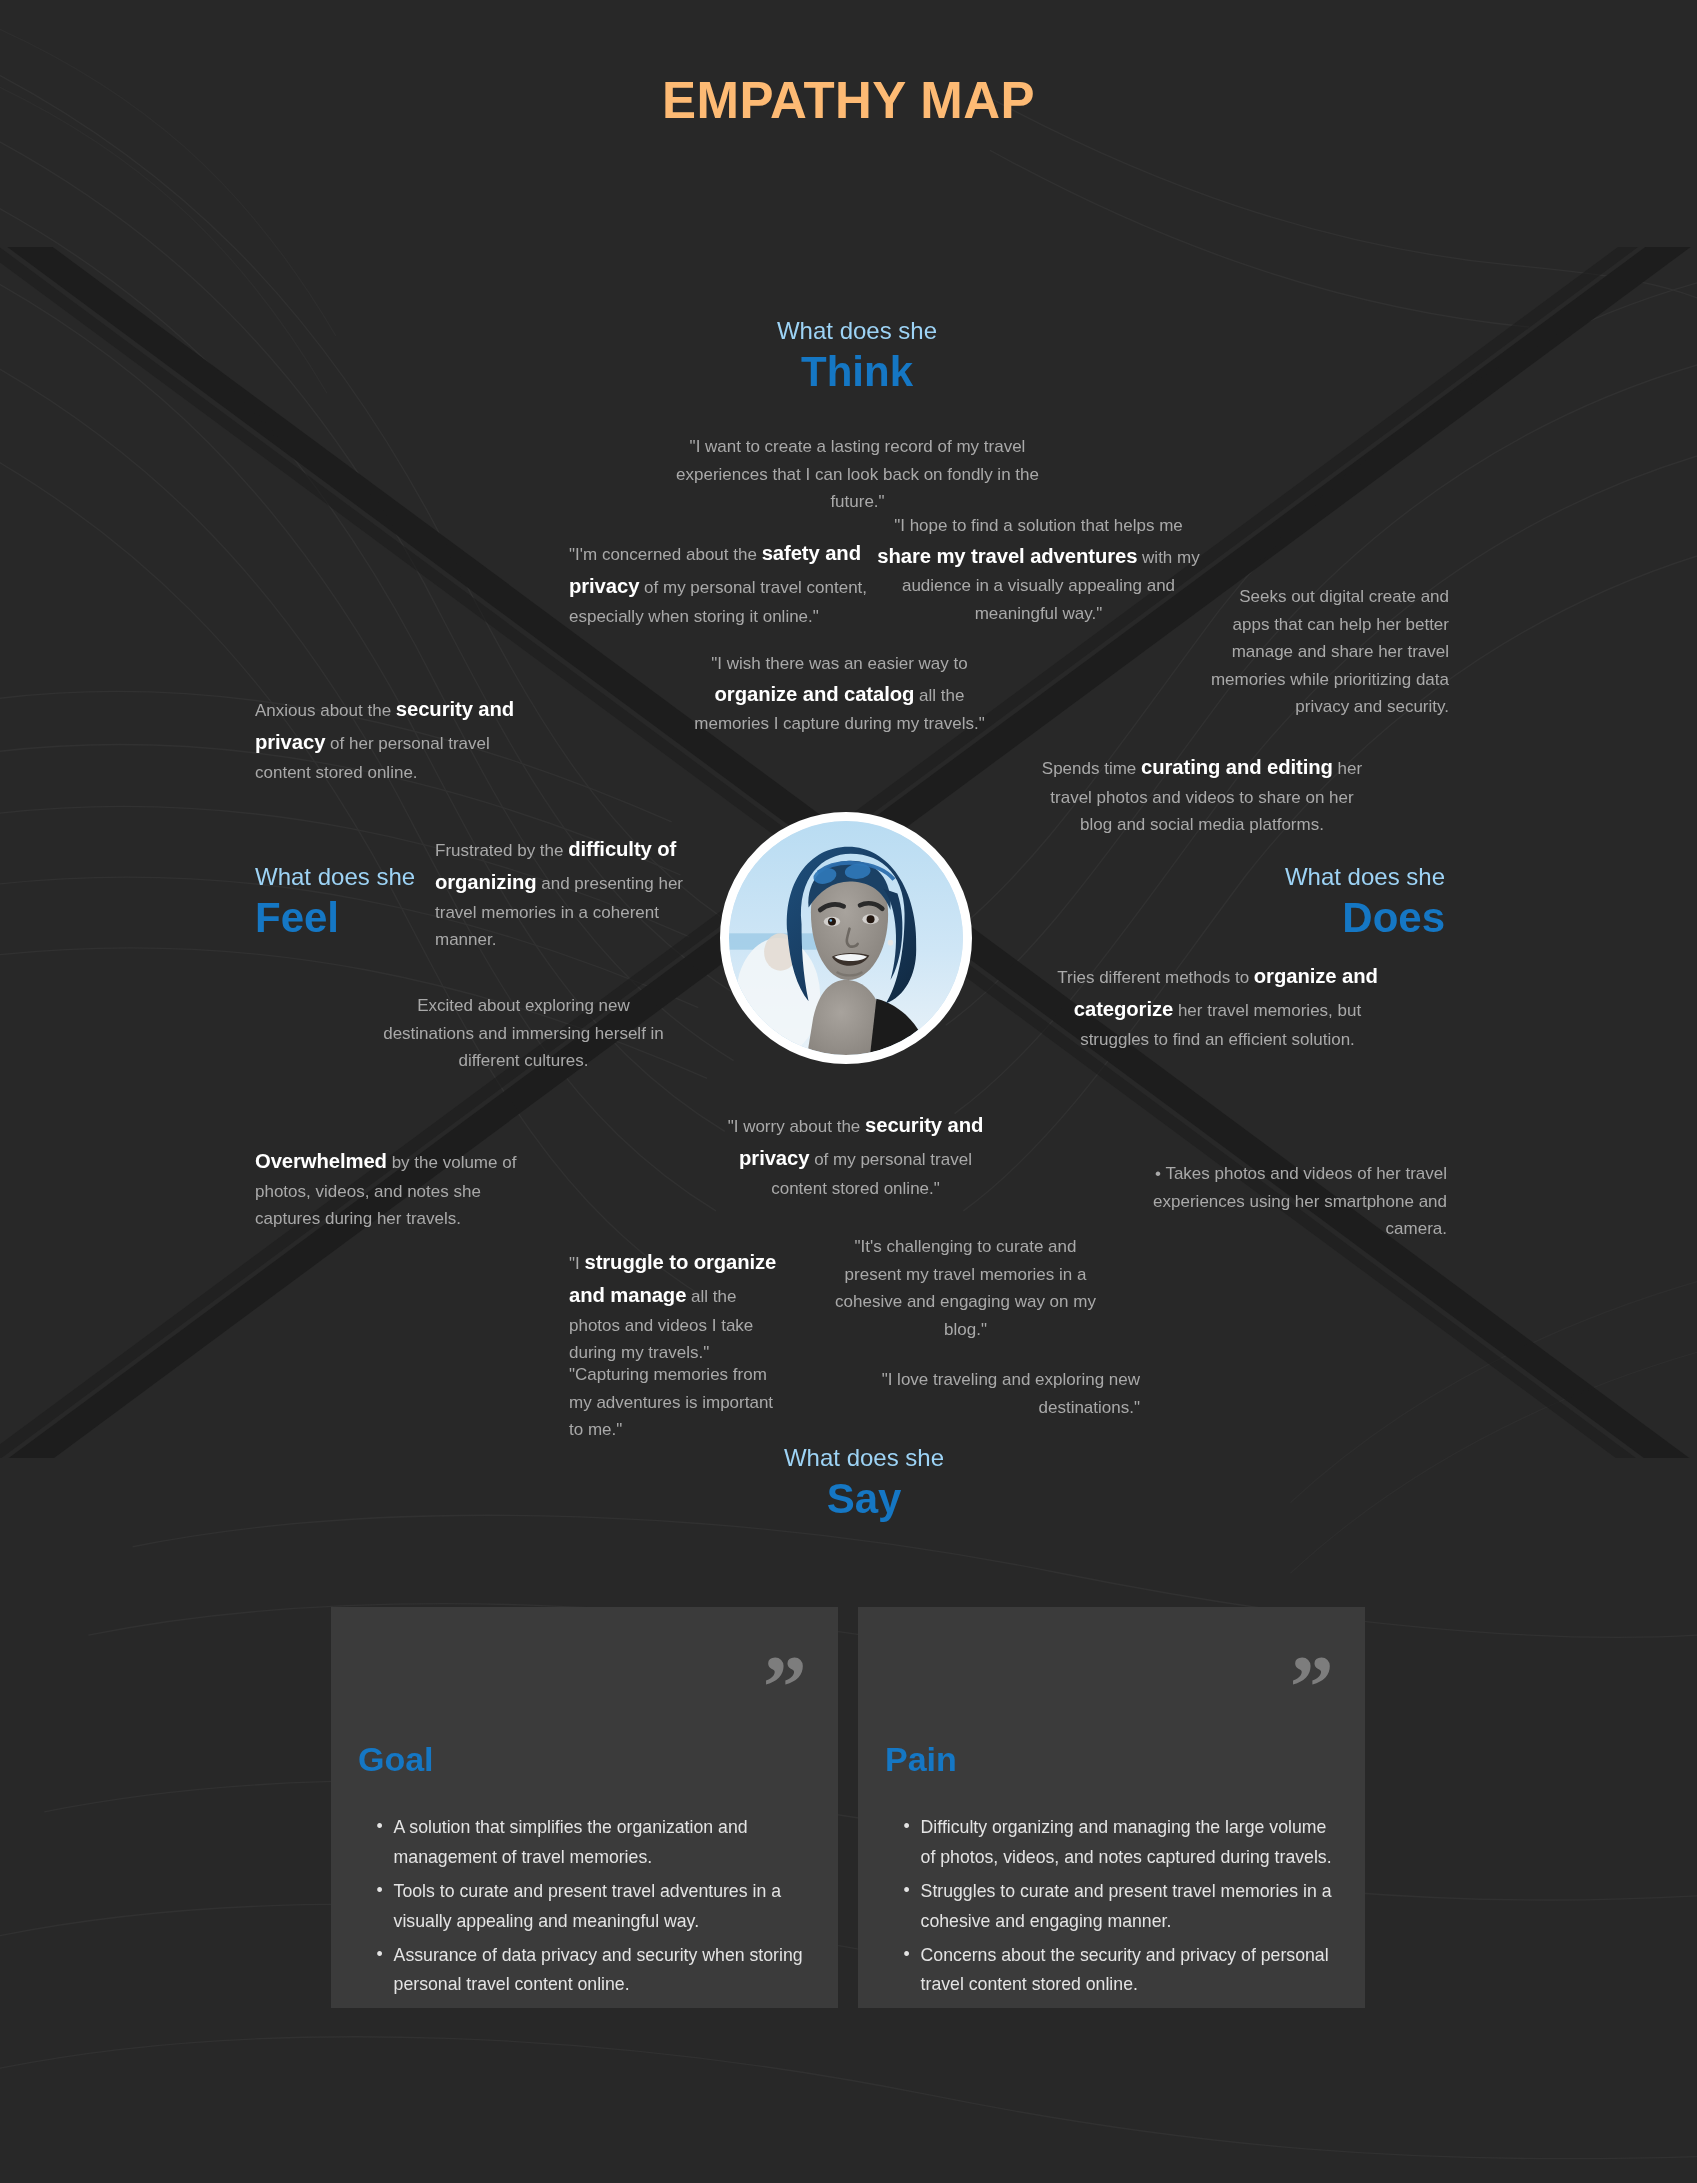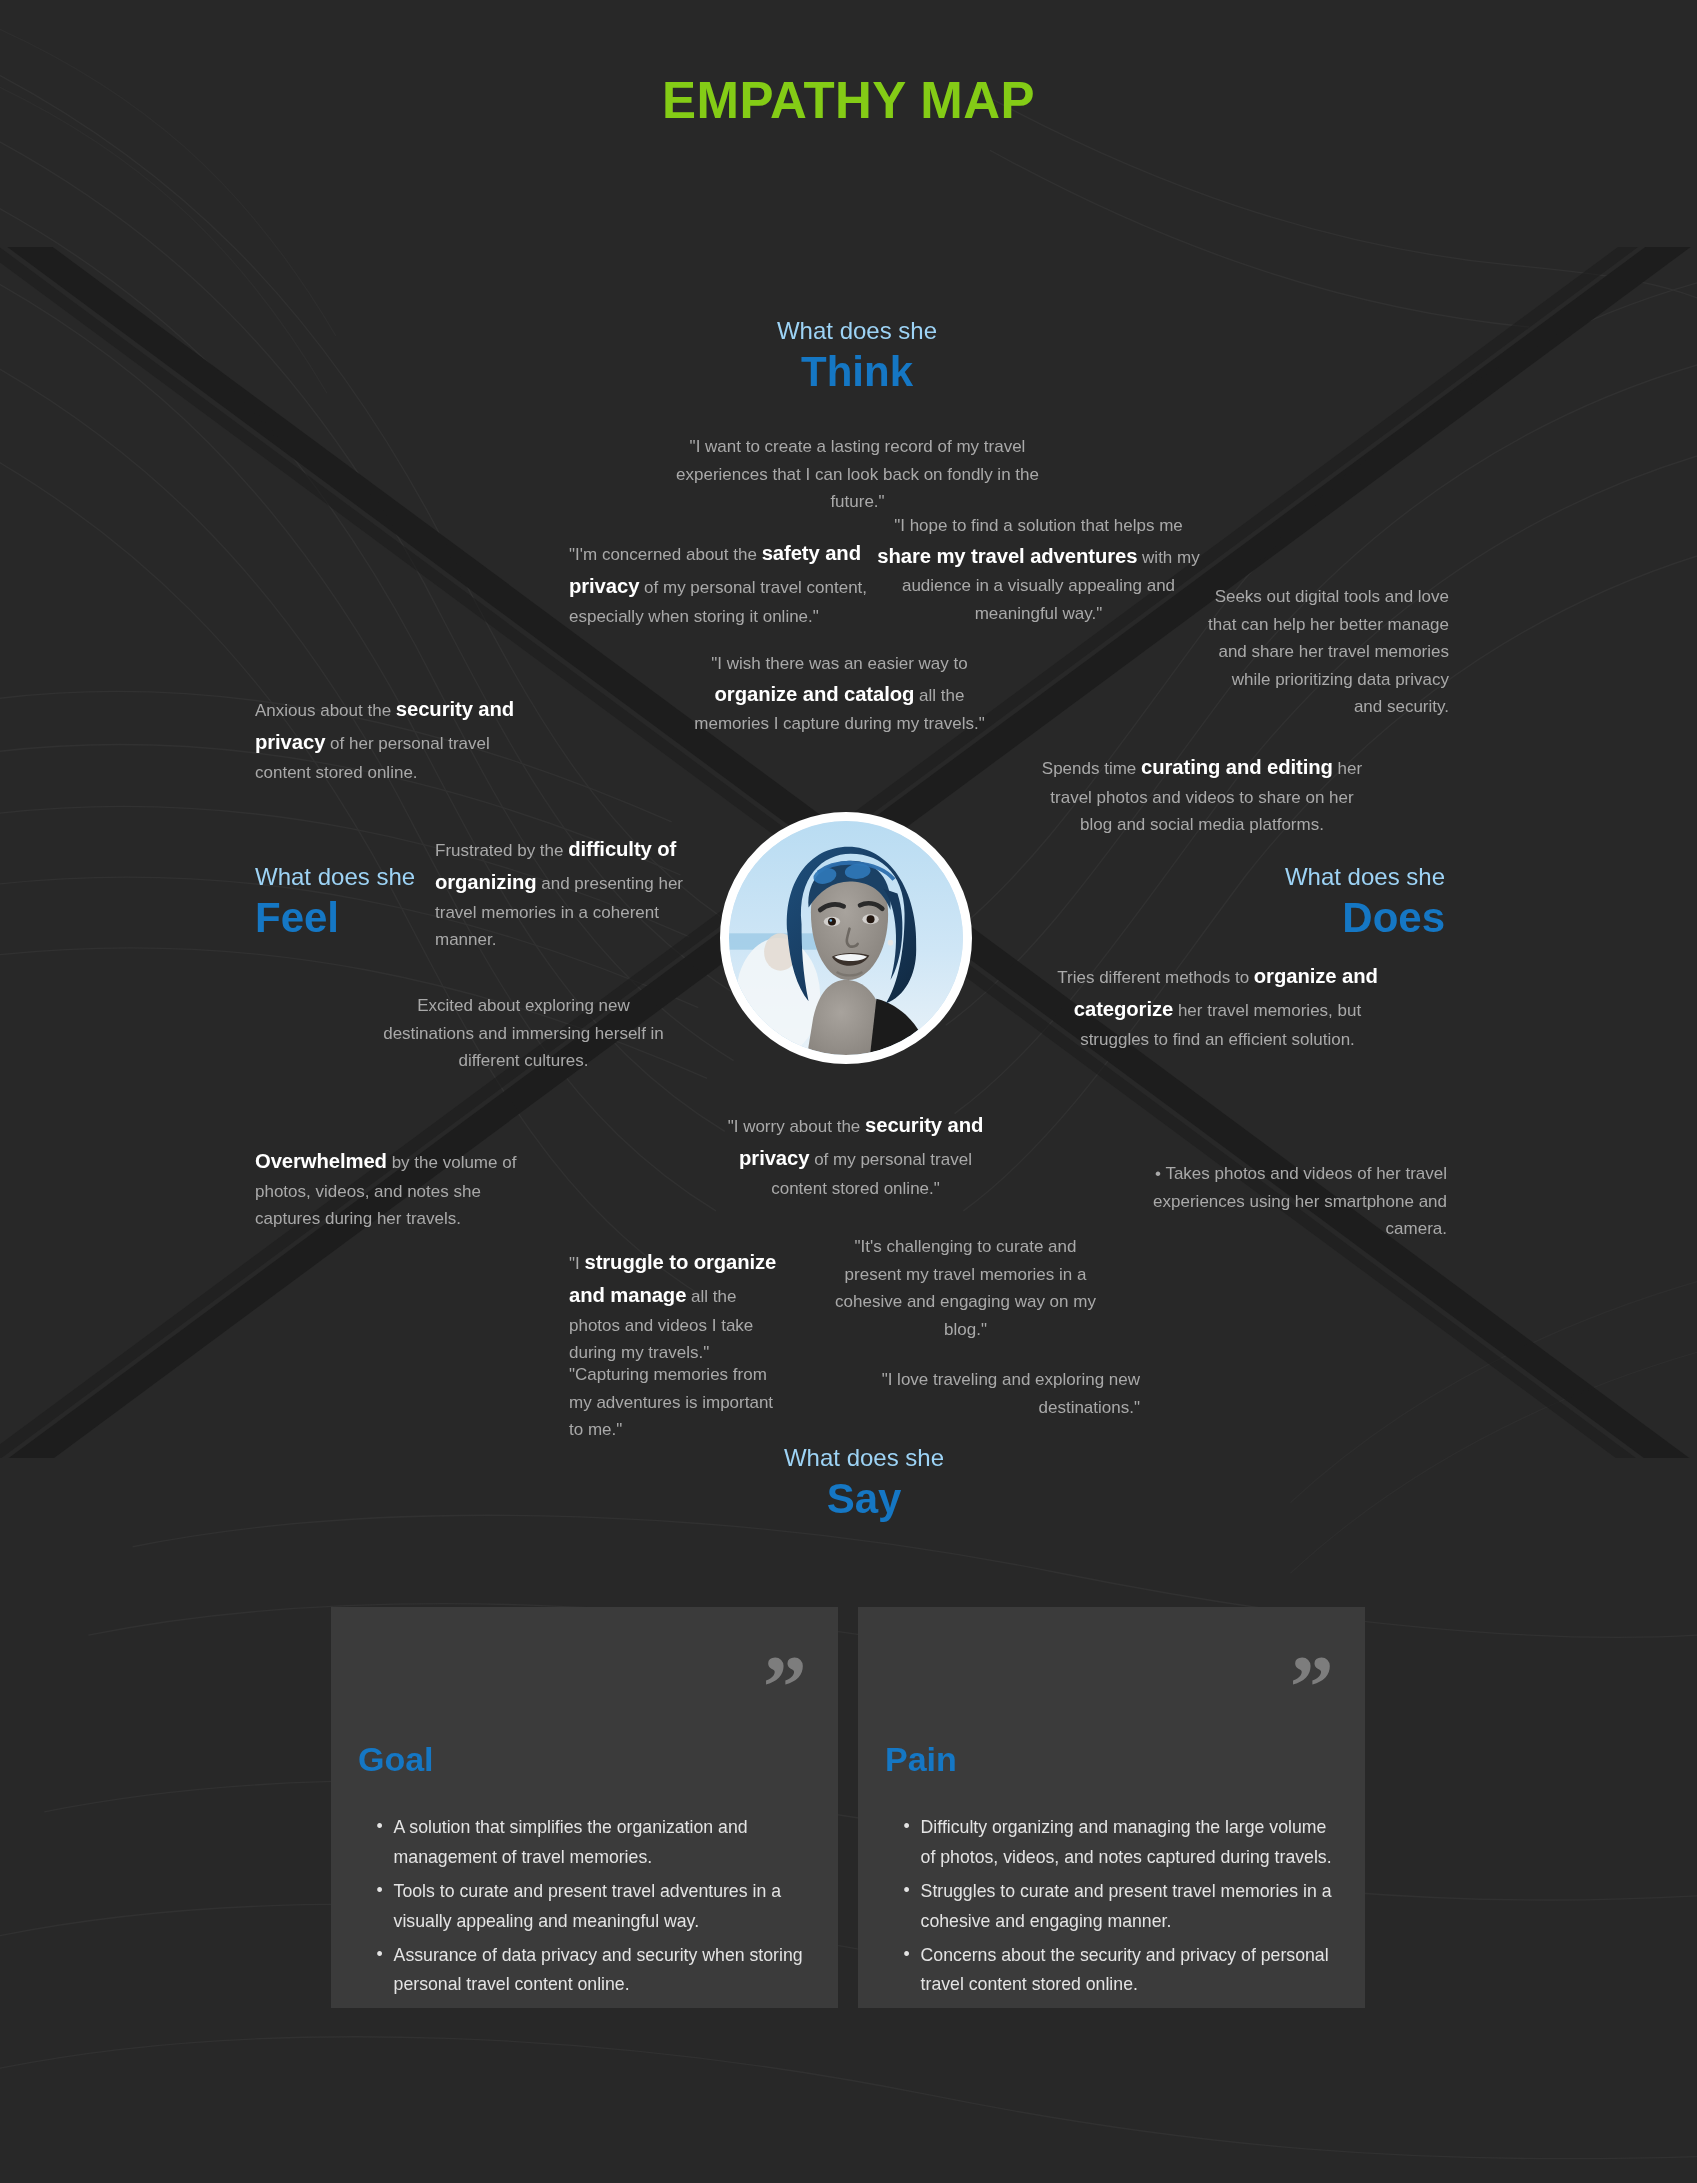--- a/index.html
+++ b/index.html
@@ -61,21 +61,21 @@
   
   #page-title {
     position: absolute;
     top: 71px;
     left: 0;
     width: 1697px;
     text-align: center;
     font-size: 51px;
     font-weight: 700;
     letter-spacing: 0.4px;
-    color: #84cc16;
+    color: #fdba74;
   }
 
   
   .quad-head { position: absolute; line-height: 1.06; }
   .quad-head .sub {
     display: block;
     font-size: 24px;
     font-weight: 400;
     color: #9dd3f5;
   }
@@ -259,21 +259,21 @@
 
   <div class="note c" style="left:866px; top:512px; width:345px;">
     <span>"I hope to find a solution that helps me </span><b>share my travel adventures</b><span> with my audience in a visually appealing and meaningful way."</span>
   </div>
 
   <div class="note c" style="left:676px; top:650px; width:327px;">
     <span>"I wish there was an easier way to </span><b>organize and catalog</b><span> all the memories I capture during my travels."</span>
   </div>
 
   <div class="note r" style="left:1202px; top:583px; width:247px;">
-    <span>Seeks out digital tools and love that can help her better manage and share her travel memories while prioritizing data privacy and security.</span>
+    <span>Seeks out digital create and apps that can help her better manage and share her travel memories while prioritizing data privacy and security.</span>
   </div>
 
   <div class="note c" style="left:1034px; top:751px; width:336px;">
     <span>Spends time </span><b>curating and editing</b><span> her travel photos and videos to share on her blog and social media platforms.</span>
   </div>
 
   <div class="note c" style="left:1052px; top:960px; width:331px;">
     <span>Tries different methods to </span><b>organize and categorize</b><span> her travel memories, but struggles to find an efficient solution.</span>
   </div>
 

